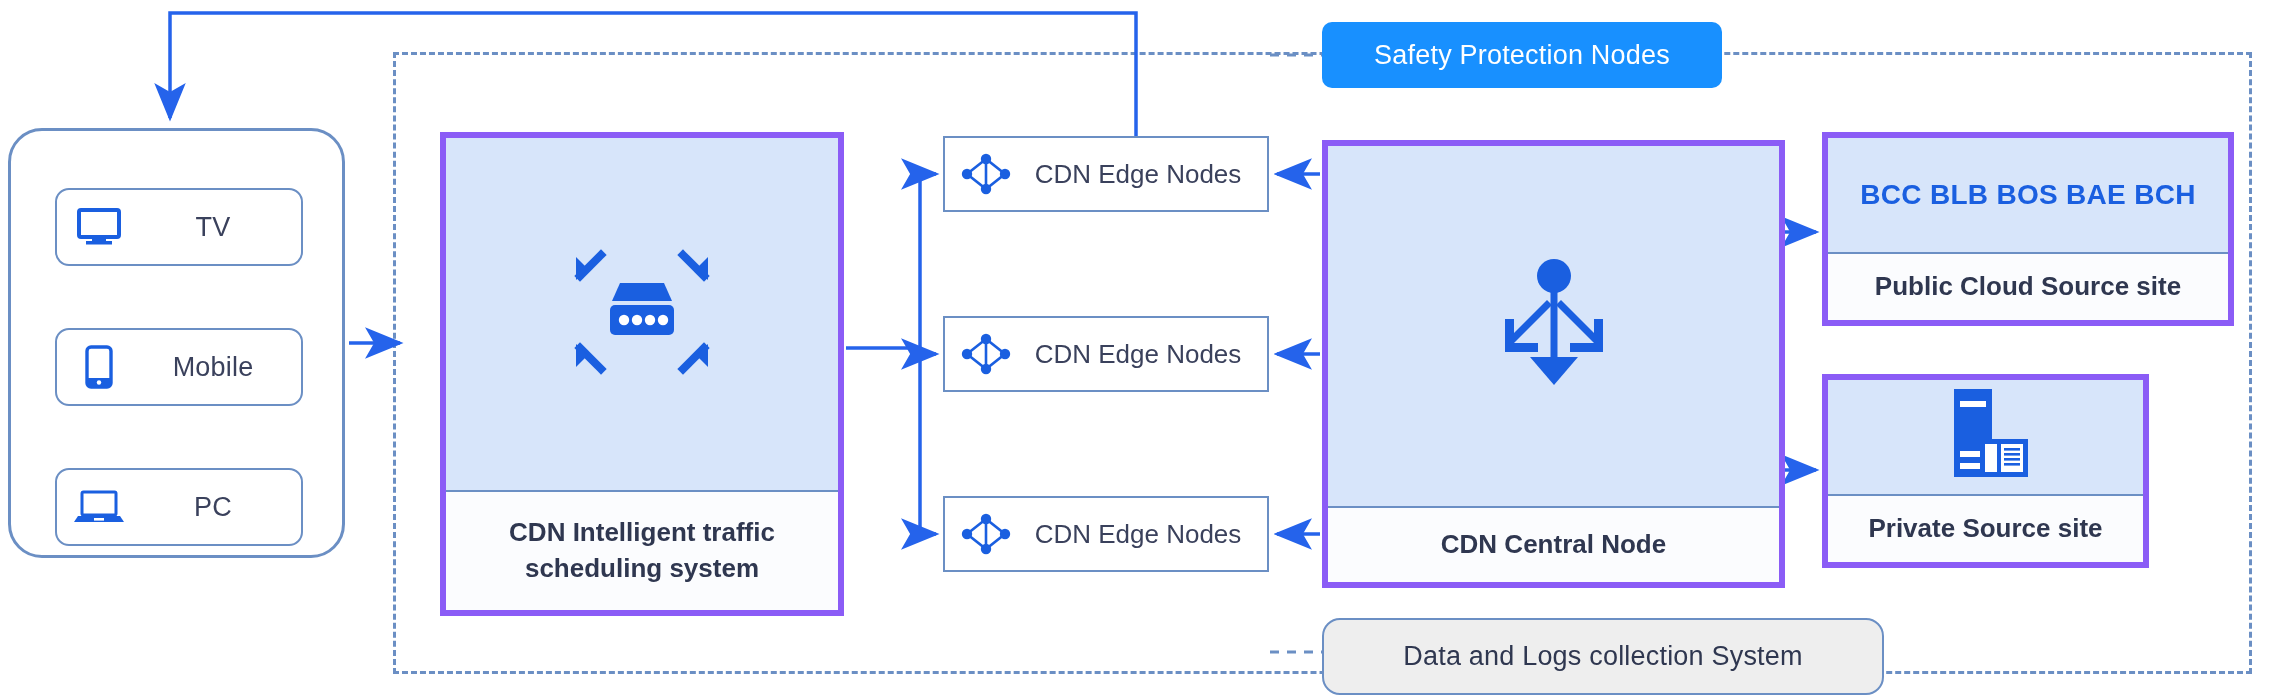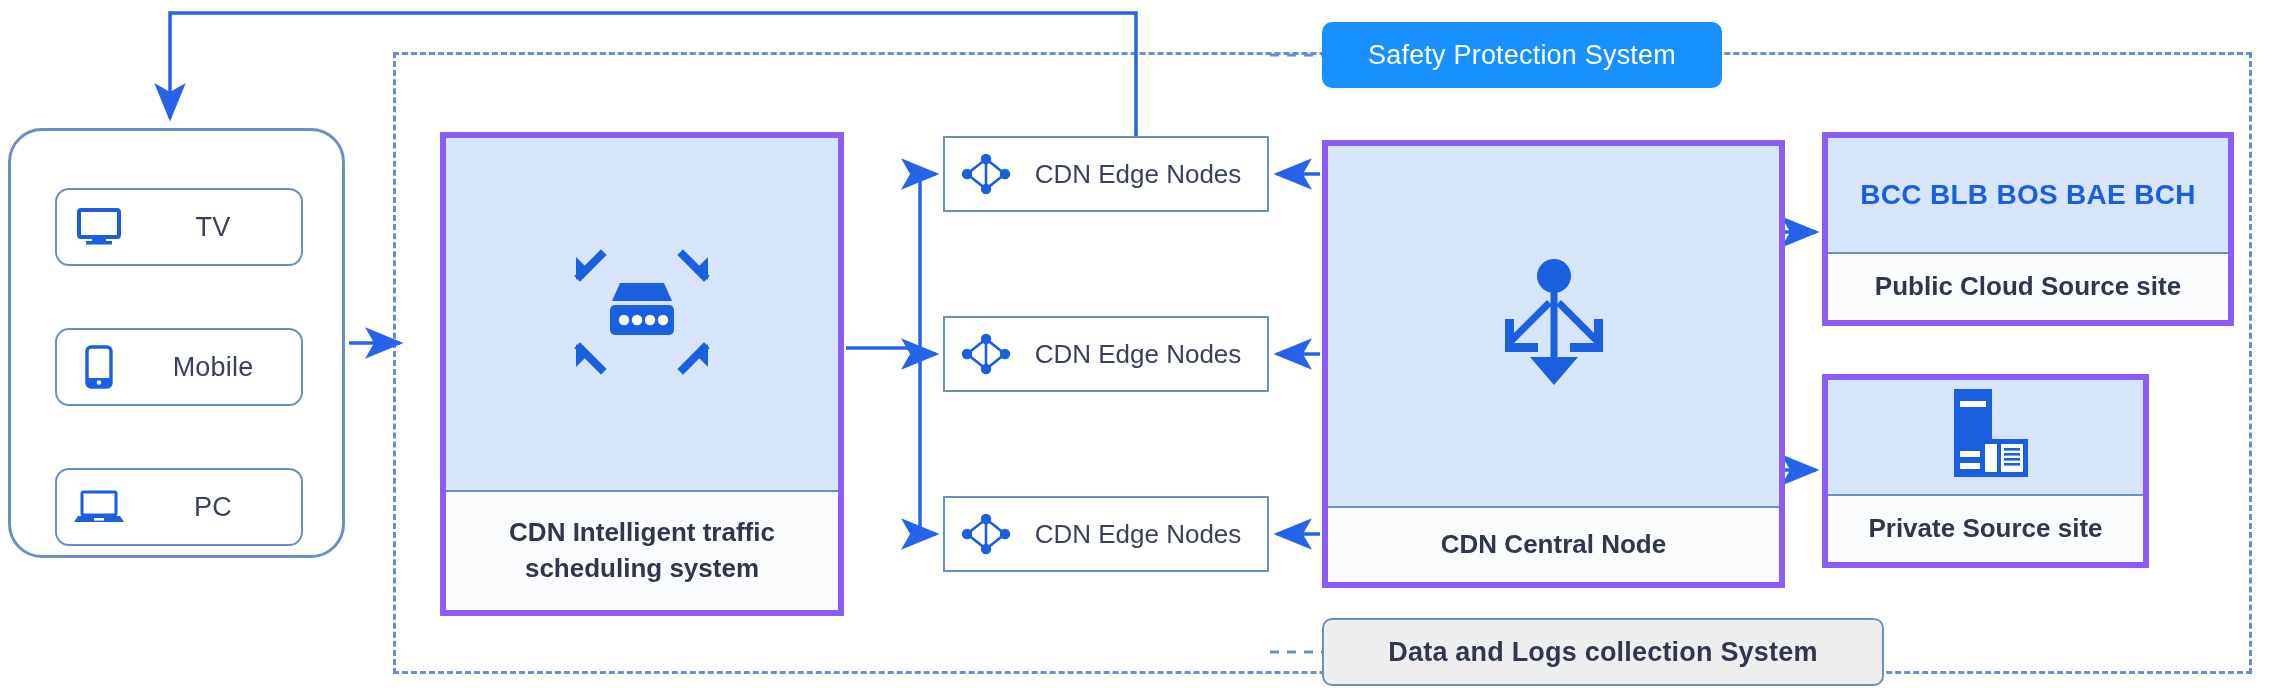--- a/index.html
+++ b/index.html
@@ -171,32 +171,31 @@
     align-items: center;
     justify-content: center;
     color: #ffffff;
     font-size: 27px;
     letter-spacing: .2px;
   }
   #logs-pill {
     left: 1322px;
     top: 618px;
     width: 562px;
-    height: 68px;
+    height: 77px;
     background: #eeeeee;
     border: 2px solid #6b8fc4;
-    border-radius: 10px;
+    border-radius: 18px;
     box-sizing: border-box;
     display: flex;
     align-items: center;
     justify-content: center;
     color: #2f3750;
     font-size: 27px;
     letter-spacing: .2px;
-    font-weight: bold;
   }
 </style>
 </head>
 <body>
 
 <div id="stage">
 
   <div class="abs" id="platform-boundary"></div>
 
   <svg id="wires" viewBox="0 0 2282 696" xmlns="http://www.w3.org/2000/svg">
@@ -403,20 +402,20 @@
             <rect x="64" y="75" width="16" height="2.6"></rect>
             <rect x="64" y="80" width="16" height="2.6"></rect>
           </g>
         </svg>
       </span>
     </div>
     <div class="card-caption">Private Source site</div>
   </div>
 
   <div class="abs" id="safety-pill">
-    <span>Safety Protection System</span>
+    <span>Safety Protection Nodes</span>
   </div>
 
   <div class="abs" id="logs-pill">
     <span>Data and Logs collection System</span>
   </div>
 
 </div>
 
 </body></html>

